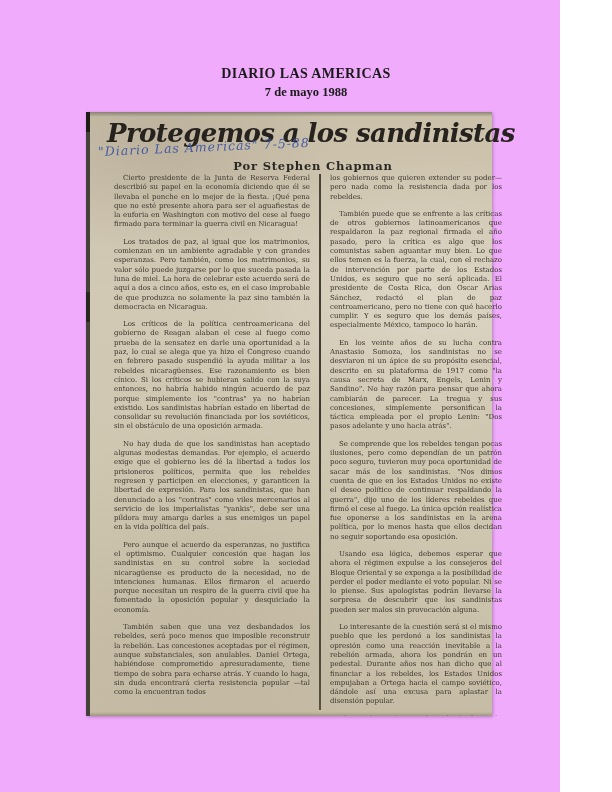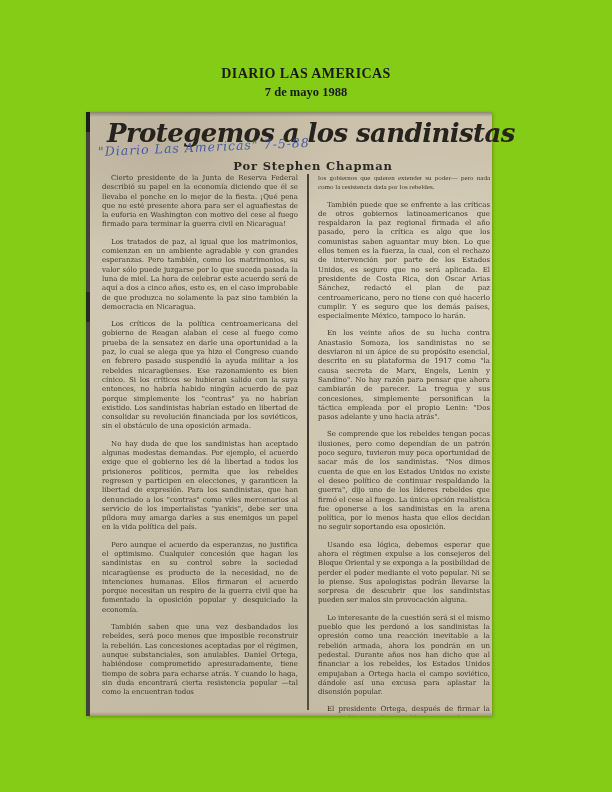--- a/index.html
+++ b/index.html
@@ -1,16 +1,16 @@
 <!DOCTYPE html>
 <html><head>
 <meta charset="utf-8">
 <style>
   html,body{margin:0;padding:0;background:#ffffff;}
-  .page{position:relative;width:612px;height:792px;background:#84cc16;overflow:hidden;
+  .page{position:relative;width:560px;height:792px;background:#f0abfc;overflow:hidden;
         font-family:"Liberation Serif", serif;}
   .doc-header{position:absolute;top:66px;left:0;width:612px;text-align:center;color:#1a1a1a;}
   .doc-title{font-weight:bold;font-size:14px;letter-spacing:.4px;}
   .doc-date{font-weight:bold;font-size:12.5px;margin-top:3px;}
 
   .clipping{position:absolute;left:86px;top:112px;width:402px;height:604px;
             background:
               radial-gradient(ellipse 260px 150px at 18% 6%, rgba(110,100,82,.18), rgba(0,0,0,0) 70%),
               radial-gradient(ellipse 300px 200px at 85% 30%, rgba(255,255,250,.25), rgba(0,0,0,0) 70%),
               radial-gradient(ellipse 320px 240px at 30% 80%, rgba(120,108,88,.10), rgba(0,0,0,0) 70%),
@@ -29,29 +29,29 @@
             font-size:26px;letter-spacing:-0.6px;color:#26221e;}
   .annotation{position:absolute;left:8px;top:32px;white-space:nowrap;
             font-family:"DejaVu Serif", serif;font-style:italic;
             font-size:12.5px;letter-spacing:1px;color:#3d55a6;
             transform:rotate(-2.5deg);transform-origin:left center;opacity:.92;}
   .byline{position:absolute;left:0;top:47px;width:100%;text-align:center;
             padding-left:44px;box-sizing:border-box;
             font-family:"DejaVu Serif", serif;font-weight:bold;font-size:11.5px;
             letter-spacing:.8px;color:#2c2824;}
 
-  .columns{position:absolute;left:4px;top:62px;width:100%;height:542px;display:flex;overflow:hidden;}
+  .columns{position:absolute;left:16px;top:62px;width:100%;height:542px;display:flex;overflow:hidden;}
   .col{font-family:"DejaVu Serif", serif;font-size:7px;line-height:9.3px;
        color:#3a342c;text-align:justify;overflow:hidden;}
   .col-left{width:196px;padding-left:8px;}
   .gutter{width:20px;display:flex;justify-content:center;}
   .col-rule{width:2px;height:536px;background:linear-gradient(180deg,#474337 0%,#3a362c 60%,#55503f 100%);}
   .col-right{width:172px;}
   .par{margin:0 0 8px 0;text-indent:9px;}
-  .col-right .par:first-child{text-indent:0;font-family:Liberation Serif, serif;}
+  .col-right .par:first-child{text-indent:0;}
 </style>
 </head>
 <body>
 
 <div class="page">
 
   <div class="doc-header">
     <div class="doc-title">DIARIO LAS AMERICAS</div>
     <div class="doc-date">7 de mayo 1988</div>
   </div>

